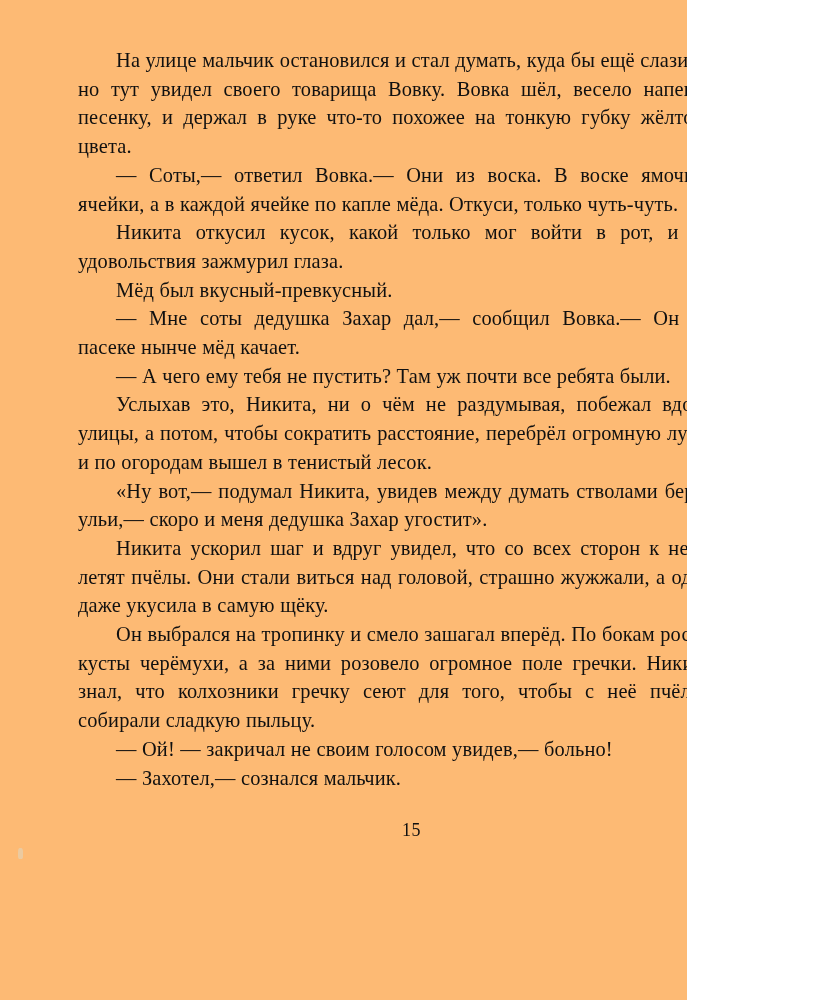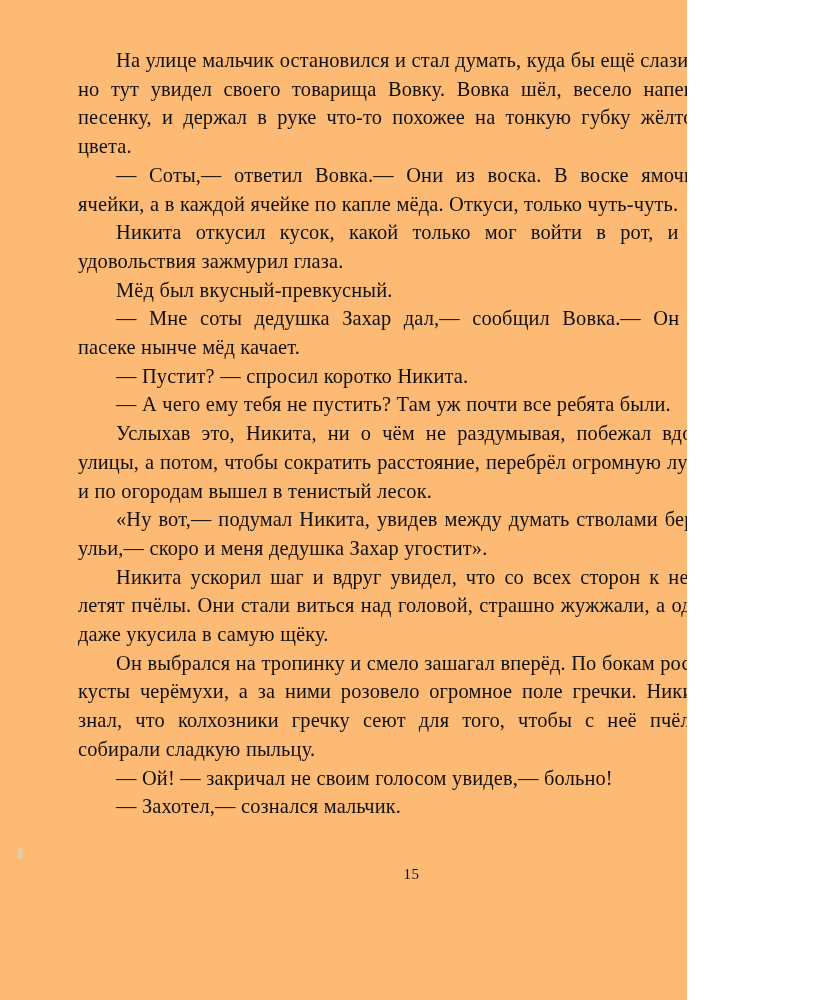--- a/index.html
+++ b/index.html
@@ -41,43 +41,42 @@
     font-size: 20.4px;
     line-height: 28.7px;
     letter-spacing: 0.15px;
     word-spacing: 0.2px;
     text-indent: 38px;
     hyphens: manual;
   }
   #page-number {
     position: absolute;
     left: 0;
-    top: 866px;
+    top: 820px;
     width: 823px;
     text-align: center;
-    font-size: 15px;
+    font-size: 18px;
     font-family: "Liberation Serif", "DejaVu Serif", serif;
     color: #101010;
     letter-spacing: 0.5px;
   }
 </style>
 </head>
 <body>
 
 <div id="page">
 
   <div id="scan-speck"></div>
 
   <div id="text-block">
     <p class="para">На улице мальчик остановился и стал думать, куда бы ещё слазить, но тут увидел своего товарища Вовку. Вовка шёл, весело напевая песенку, и держал в руке что-то похожее на тонкую губку жёлтого цвета.</p>
     <p class="para">— Соты,— ответил Вовка.— Они из воска. В воске ямочки-ячейки, а в каждой ячейке по капле мёда. Откуси, только чуть-чуть.</p>
     <p class="para">Никита откусил кусок, какой только мог войти в рот, и от удовольствия зажмурил глаза.</p>
     <p class="para">Мёд был вкусный-превкусный.</p>
     <p class="para">— Мне соты дедушка Захар дал,— сообщил Вовка.— Он на пасеке нынче мёд качает.</p>
-    <p class="para">— Пустит? — спросил коротко Никита.</p>
     <p class="para">— А чего ему тебя не пустить? Там уж почти все ребята были.</p>
     <p class="para">Услыхав это, Никита, ни о чём не раздумывая, побежал вдоль улицы, а потом, чтобы сократить расстояние, перебрёл огромную лужу и по огородам вышел в тенистый лесок.</p>
     <p class="para">«Ну вот,— подумал Никита, увидев между думать стволами берёз ульи,— скоро и меня дедушка Захар угостит».</p>
     <p class="para">Никита ускорил шаг и вдруг увидел, что со всех сторон к нему летят пчёлы. Они стали виться над головой, страшно жужжали, а одна даже укусила в самую щёку.</p>
     <p class="para">Он выбрался на тропинку и смело зашагал вперёд. По бокам росли кусты черёмухи, а за ними розовело огромное поле гречки. Никита знал, что колхозники гречку сеют для того, чтобы с неё пчёлки собирали сладкую пыльцу.</p>
     <p class="para">— Ой! — закричал не своим голосом увидев,— больно!</p>
     <p class="para">— Захотел,— сознался мальчик.</p>
   </div>
 
   <div id="page-number">15</div>

